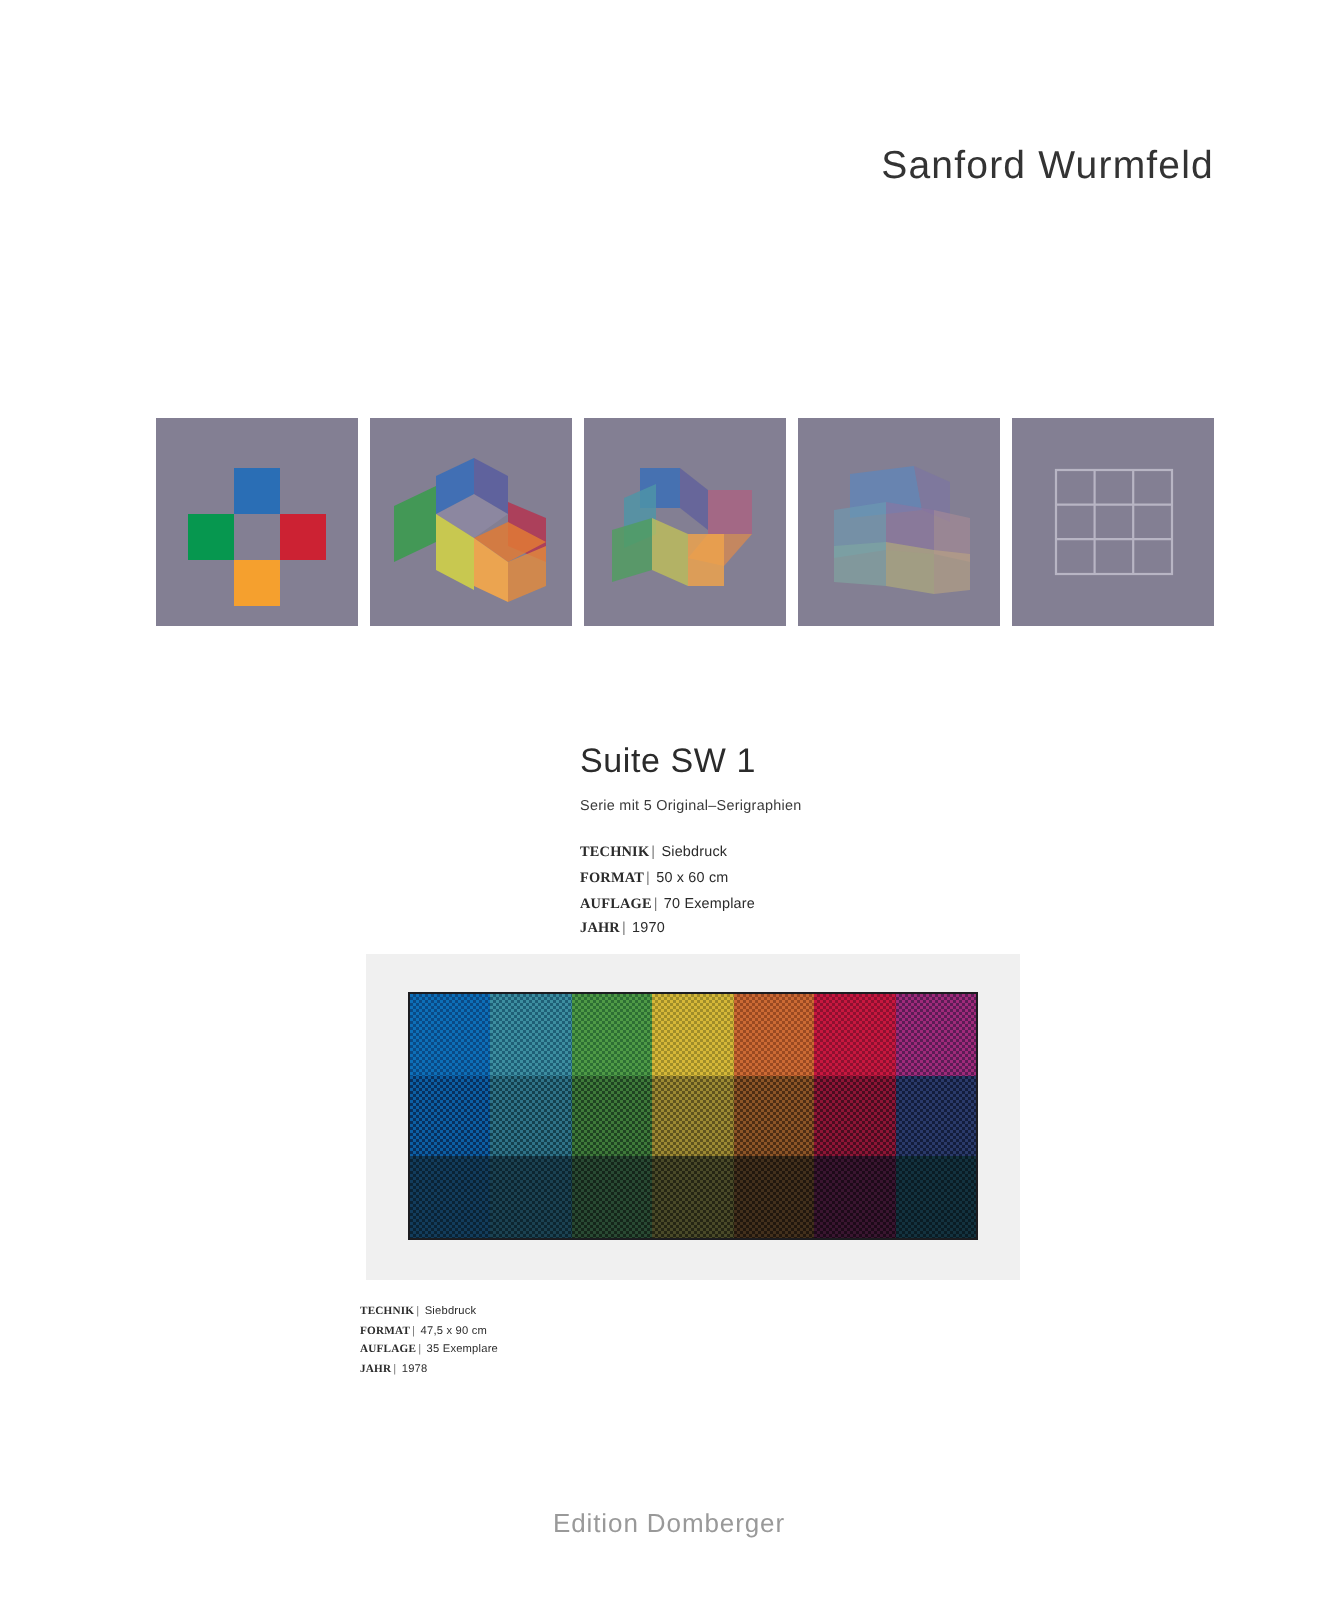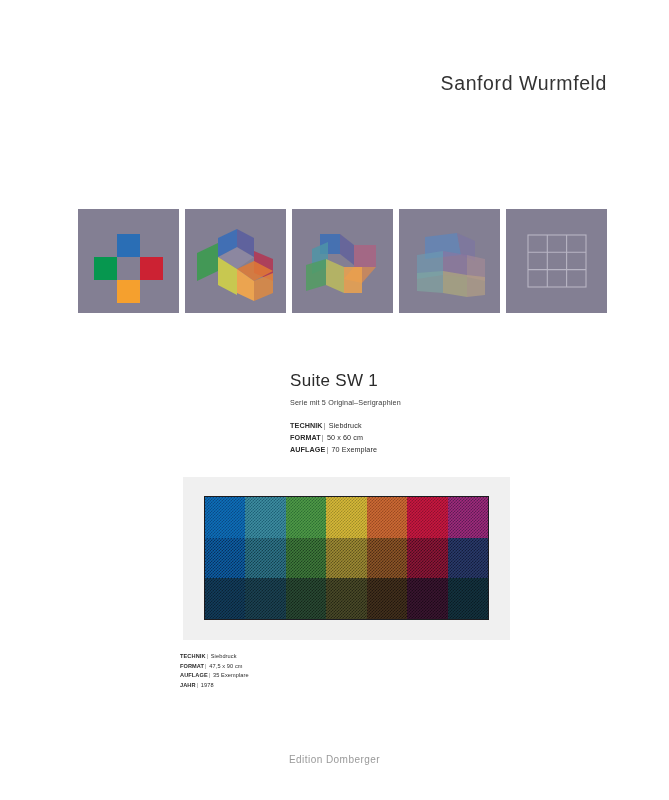--- a/index.html
+++ b/index.html
@@ -28,21 +28,21 @@
     width:101px;height:104px;background:#837f93;position:relative;overflow:hidden;
   }
   .panel svg{display:block;width:101px;height:104px;}
 
   
   .suite-caption{position:absolute;left:290px;top:335px;width:330px;margin-top:36px;}
   .suite-title{font-size:17px;font-weight:400;letter-spacing:.3px;color:#2b2b2b;line-height:1.2;}
   .suite-sub{font-size:7.2px;color:#3a3a3a;margin-top:7px;letter-spacing:.15px;}
   .spec-list{margin-top:13px;}
   .spec-line{font-size:7.2px;color:#2b2b2b;line-height:1.62;letter-spacing:.1px;white-space:nowrap;}
-  .spec-line .k{font-weight:700;}
+  .spec-line .k{font-weight:700;font-family:Liberation Serif, serif;}
   .spec-line .sep{color:#7a7a7a;padding:0 1px;}
 
   
   .plate-mat{
     position:absolute;left:183px;top:477px;width:327px;height:163px;background:#f0f0f0;
   }
   .plate-art{
     position:absolute;left:204px;top:496px;width:285px;height:124px;
     border:1px solid #1c1c20;box-sizing:border-box;
     display:grid;grid-template-columns:repeat(7,1fr);grid-template-rows:repeat(3,1fr);
@@ -50,21 +50,21 @@
   .cell{position:relative;overflow:hidden;}
   .cell .weave{position:absolute;inset:0;}
 
   
   .plate-caption{position:absolute;left:180px;top:652px;width:220px;}
   .plate-caption .spec-line{font-size:5.6px;line-height:1.72;}
 
   
   .footer{
     position:absolute;left:0;right:0;top:754px;text-align:center;
-    font-size:10px;color:#999;letter-spacing:.45px;
+    font-size:13px;color:#999;letter-spacing:.45px;
   }
 </style>
 </head>
 <body>
 
 <div class="page">
 
   <div class="artist-name">Sanford Wurmfeld</div>
 
   <div class="panel-row">
@@ -138,20 +138,23 @@
     <div class="spec-list">
       <div class="spec-line">
         <span class="k">TECHNIK</span><span class="sep">|</span> <span>Siebdruck</span>
       </div>
       <div class="spec-line">
         <span class="k">FORMAT</span><span class="sep">|</span> <span>50 x 60 cm</span>
       </div>
       <div class="spec-line">
         <span class="k">AUFLAGE</span><span class="sep">|</span> <span>70 Exemplare</span>
       </div>
+      <div class="spec-line">
+        <span class="k">JAHR</span><span class="sep">|</span> <span>1970</span>
+      </div>
     </div>
   </div>
 
   <div class="plate-mat"></div>
   <div class="plate-art" id="plate-art">
       <div class="cell" style="background: rgb(13, 111, 184);">
         <div class="weave" style="background-image: linear-gradient(45deg, rgb(10, 74, 134) 25%, transparent 25%, transparent 75%, rgb(10, 74, 134) 75%), linear-gradient(45deg, rgb(10, 74, 134) 25%, transparent 25%, transparent 75%, rgb(10, 74, 134) 75%); background-size: 3px 3px; background-position: 0px 0px, 1.5px 1.5px;"></div>
       </div>
       <div class="cell" style="background: rgb(61, 142, 160);">
         <div class="weave" style="background-image: linear-gradient(45deg, rgb(31, 95, 118) 25%, transparent 25%, transparent 75%, rgb(31, 95, 118) 75%), linear-gradient(45deg, rgb(31, 95, 118) 25%, transparent 25%, transparent 75%, rgb(31, 95, 118) 75%); background-size: 3px 3px; background-position: 0px 0px, 1.5px 1.5px;"></div>

